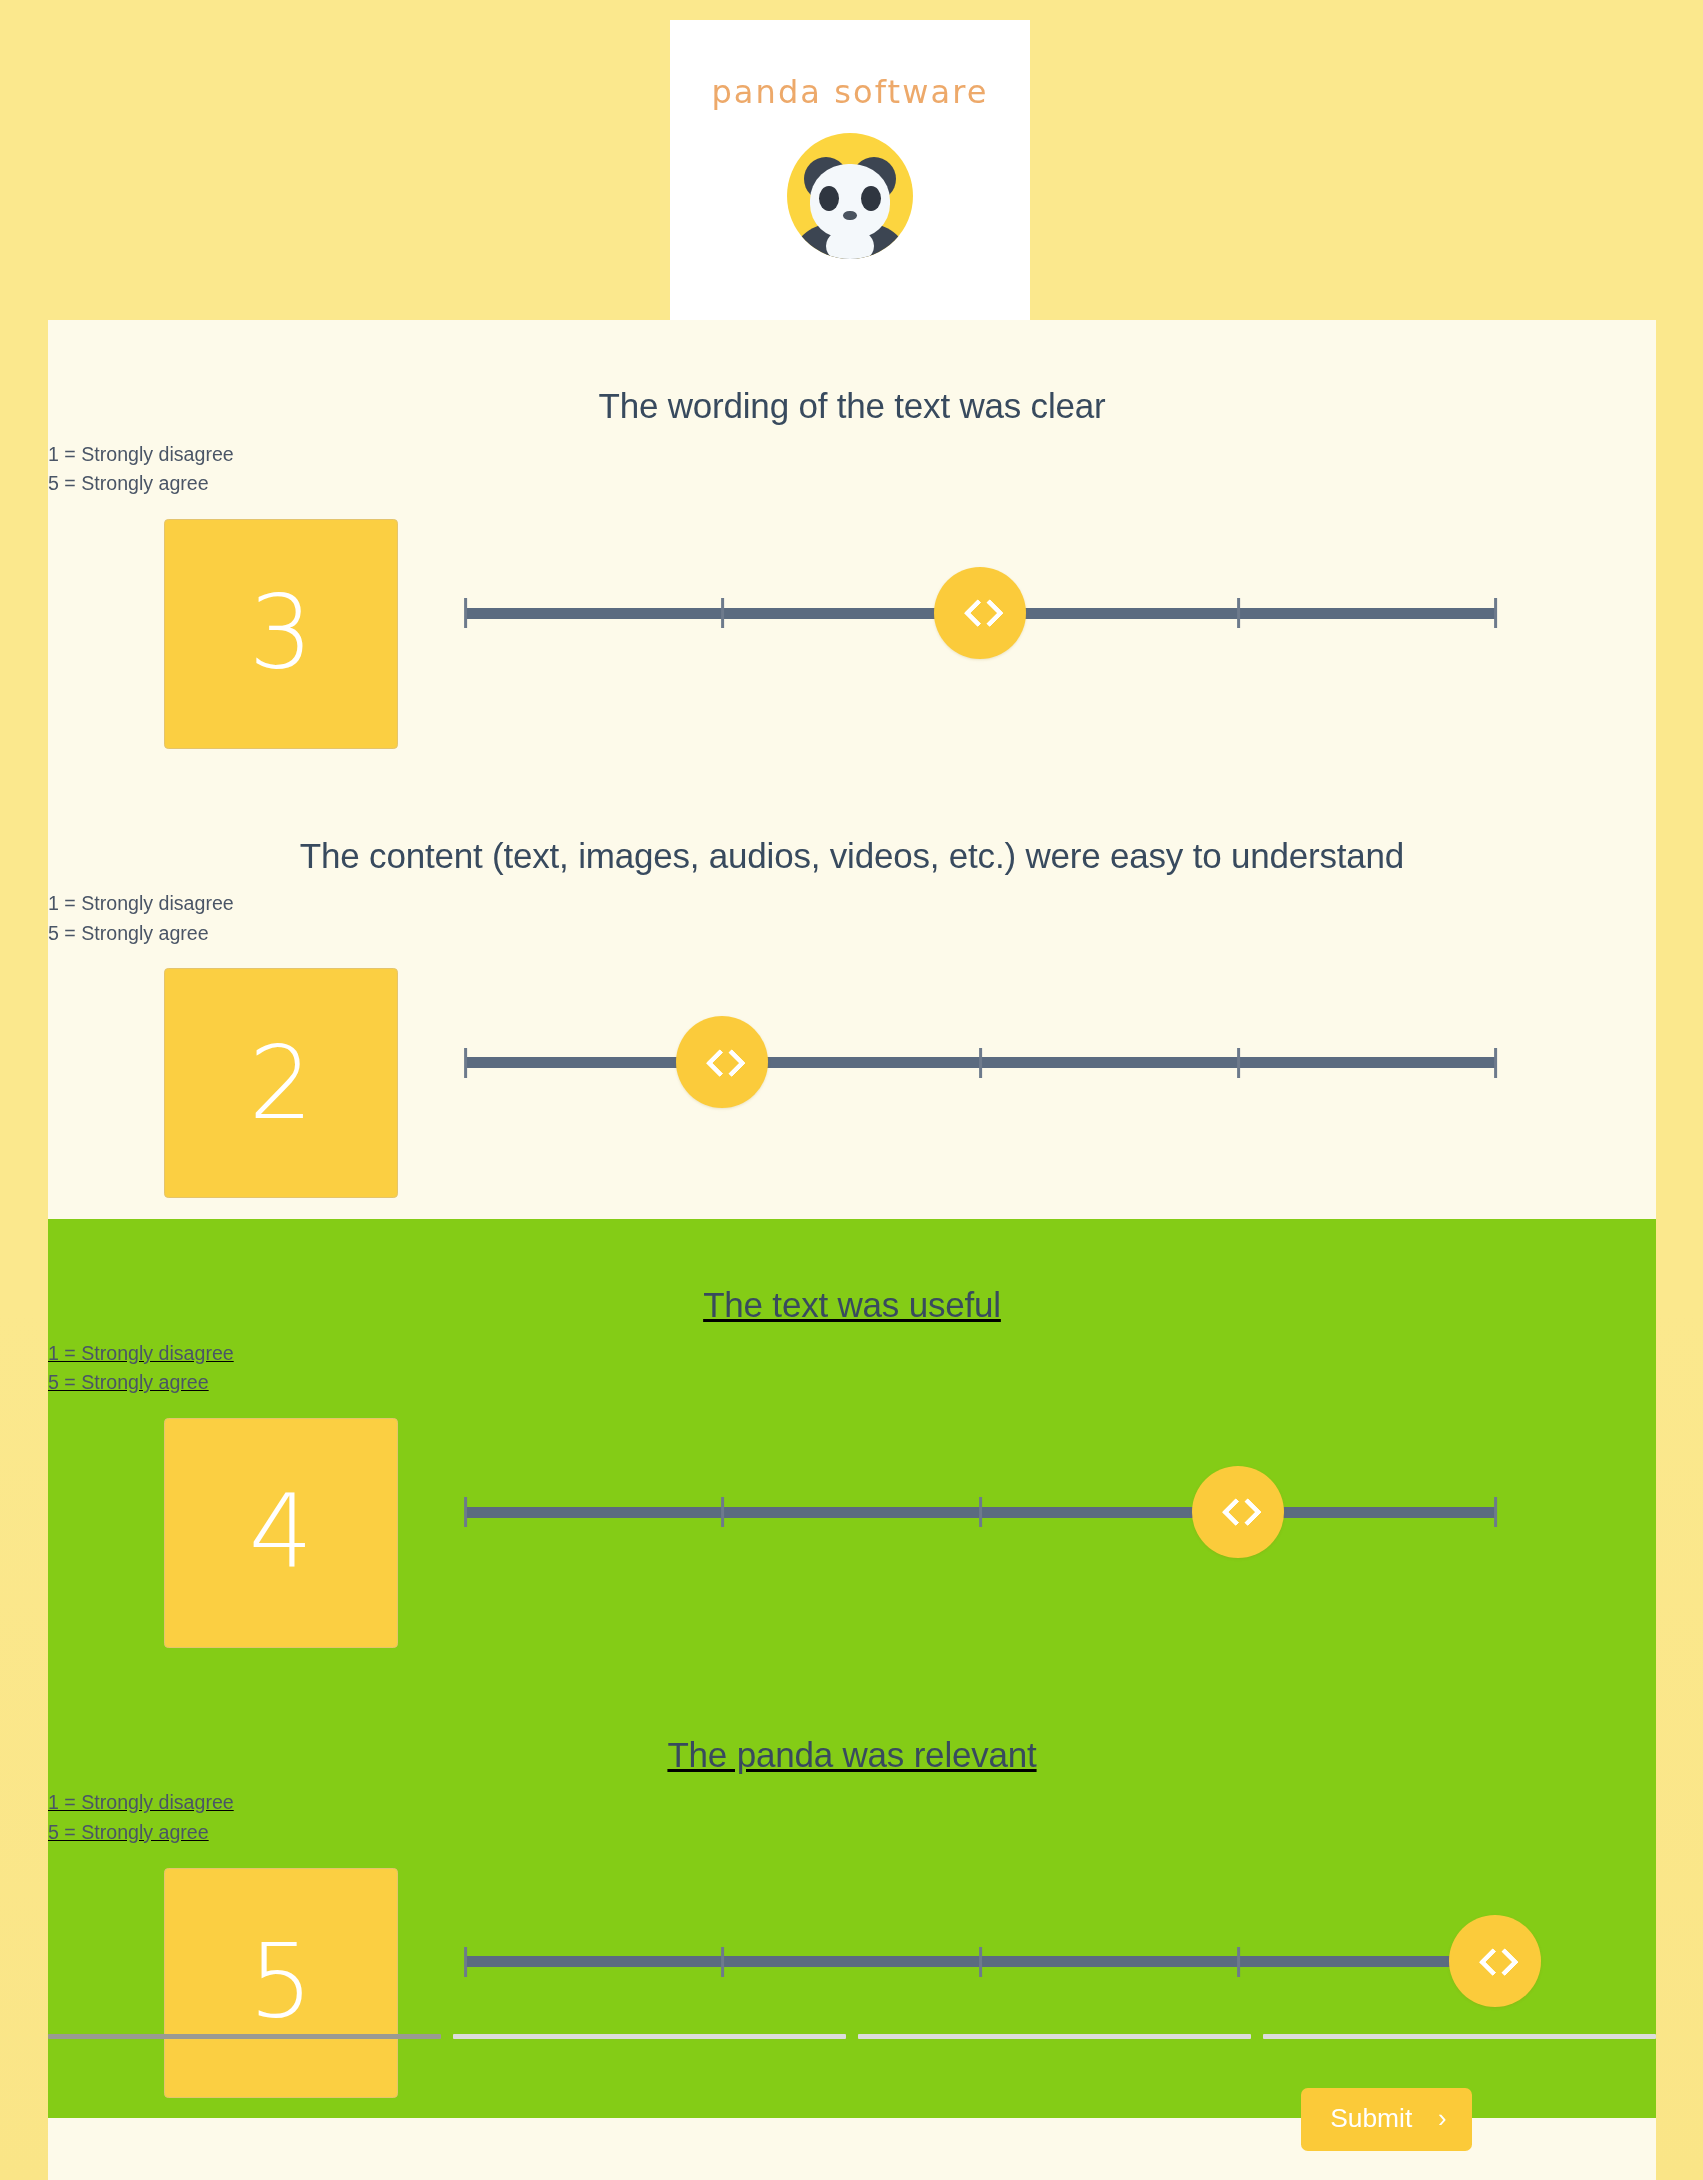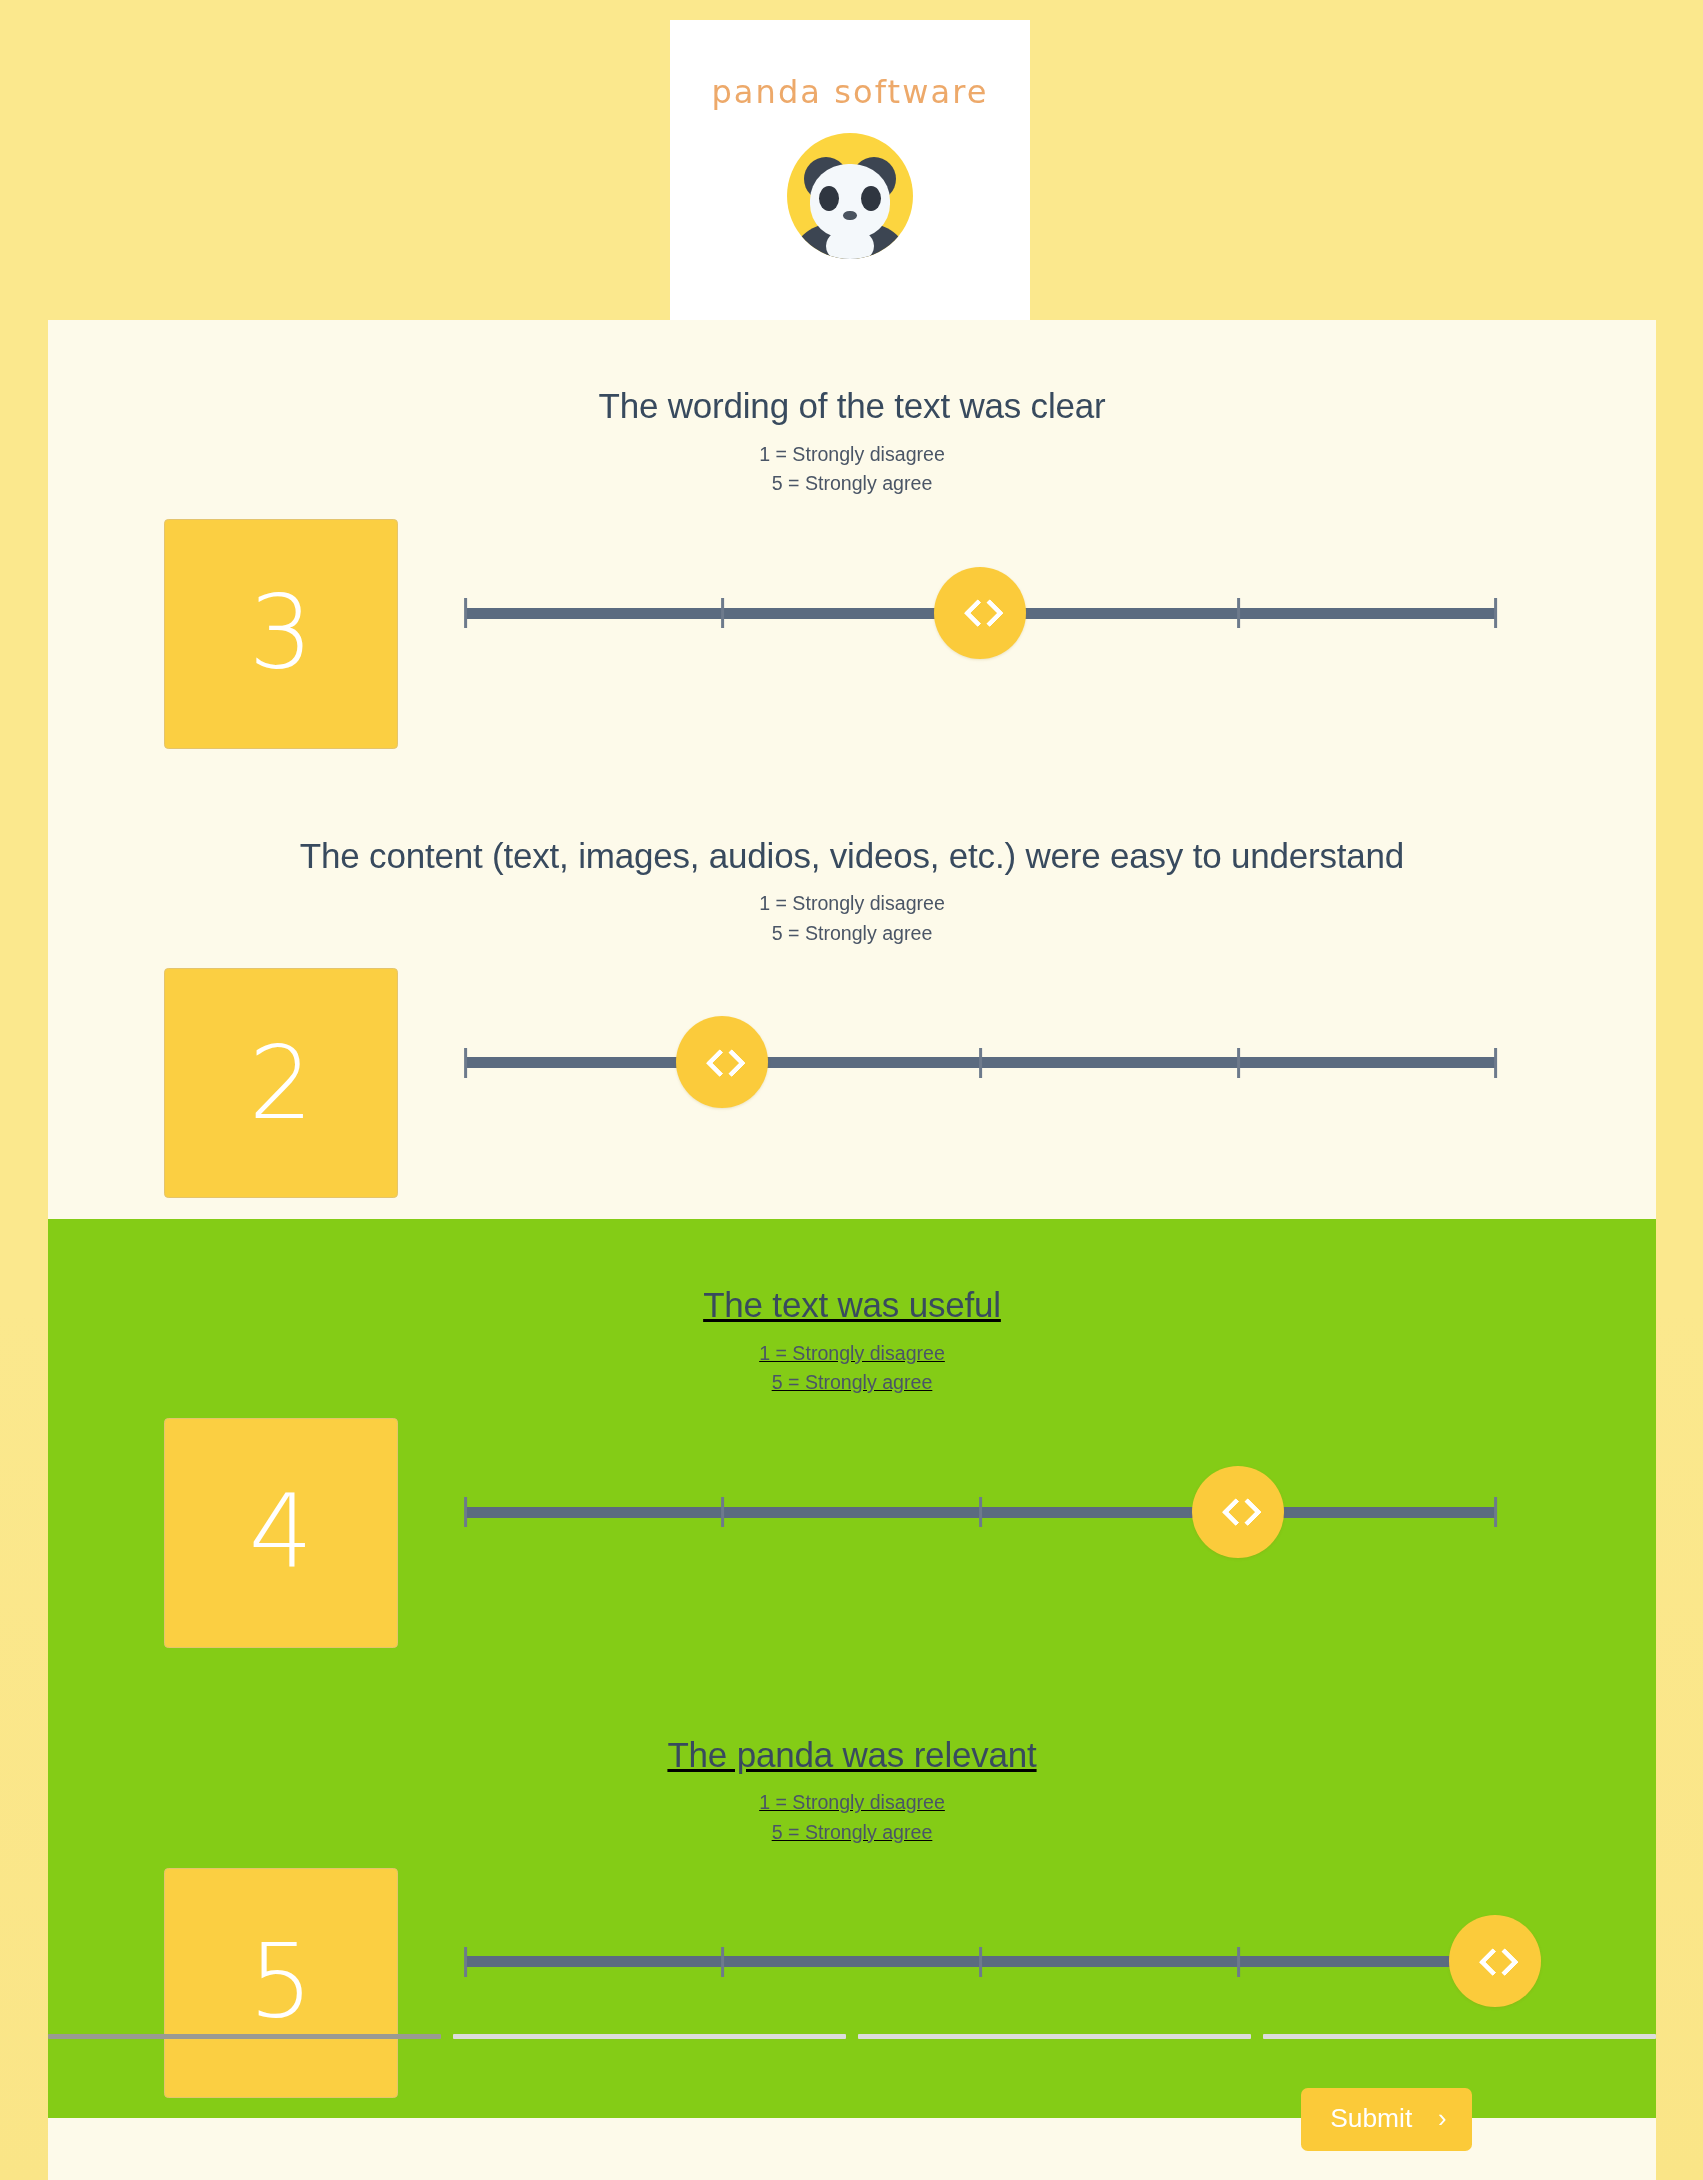--- a/index.html
+++ b/index.html
@@ -122,21 +122,20 @@
   .q-title {
     text-align: center;
     color: #384a5e;
     font-size: 35px;
     font-weight: 400;
     line-height: 1.25;
     padding-top: 64px;
     letter-spacing: -0.2px;
   }
   .q-legend {
-    text-align: center;
     color: #4a5566;
     font-size: 19.6px;
     line-height: 1.5;
     margin-top: 12px;
   }
 
   .q-body {
     position: relative;
     height: 271px;
   }

